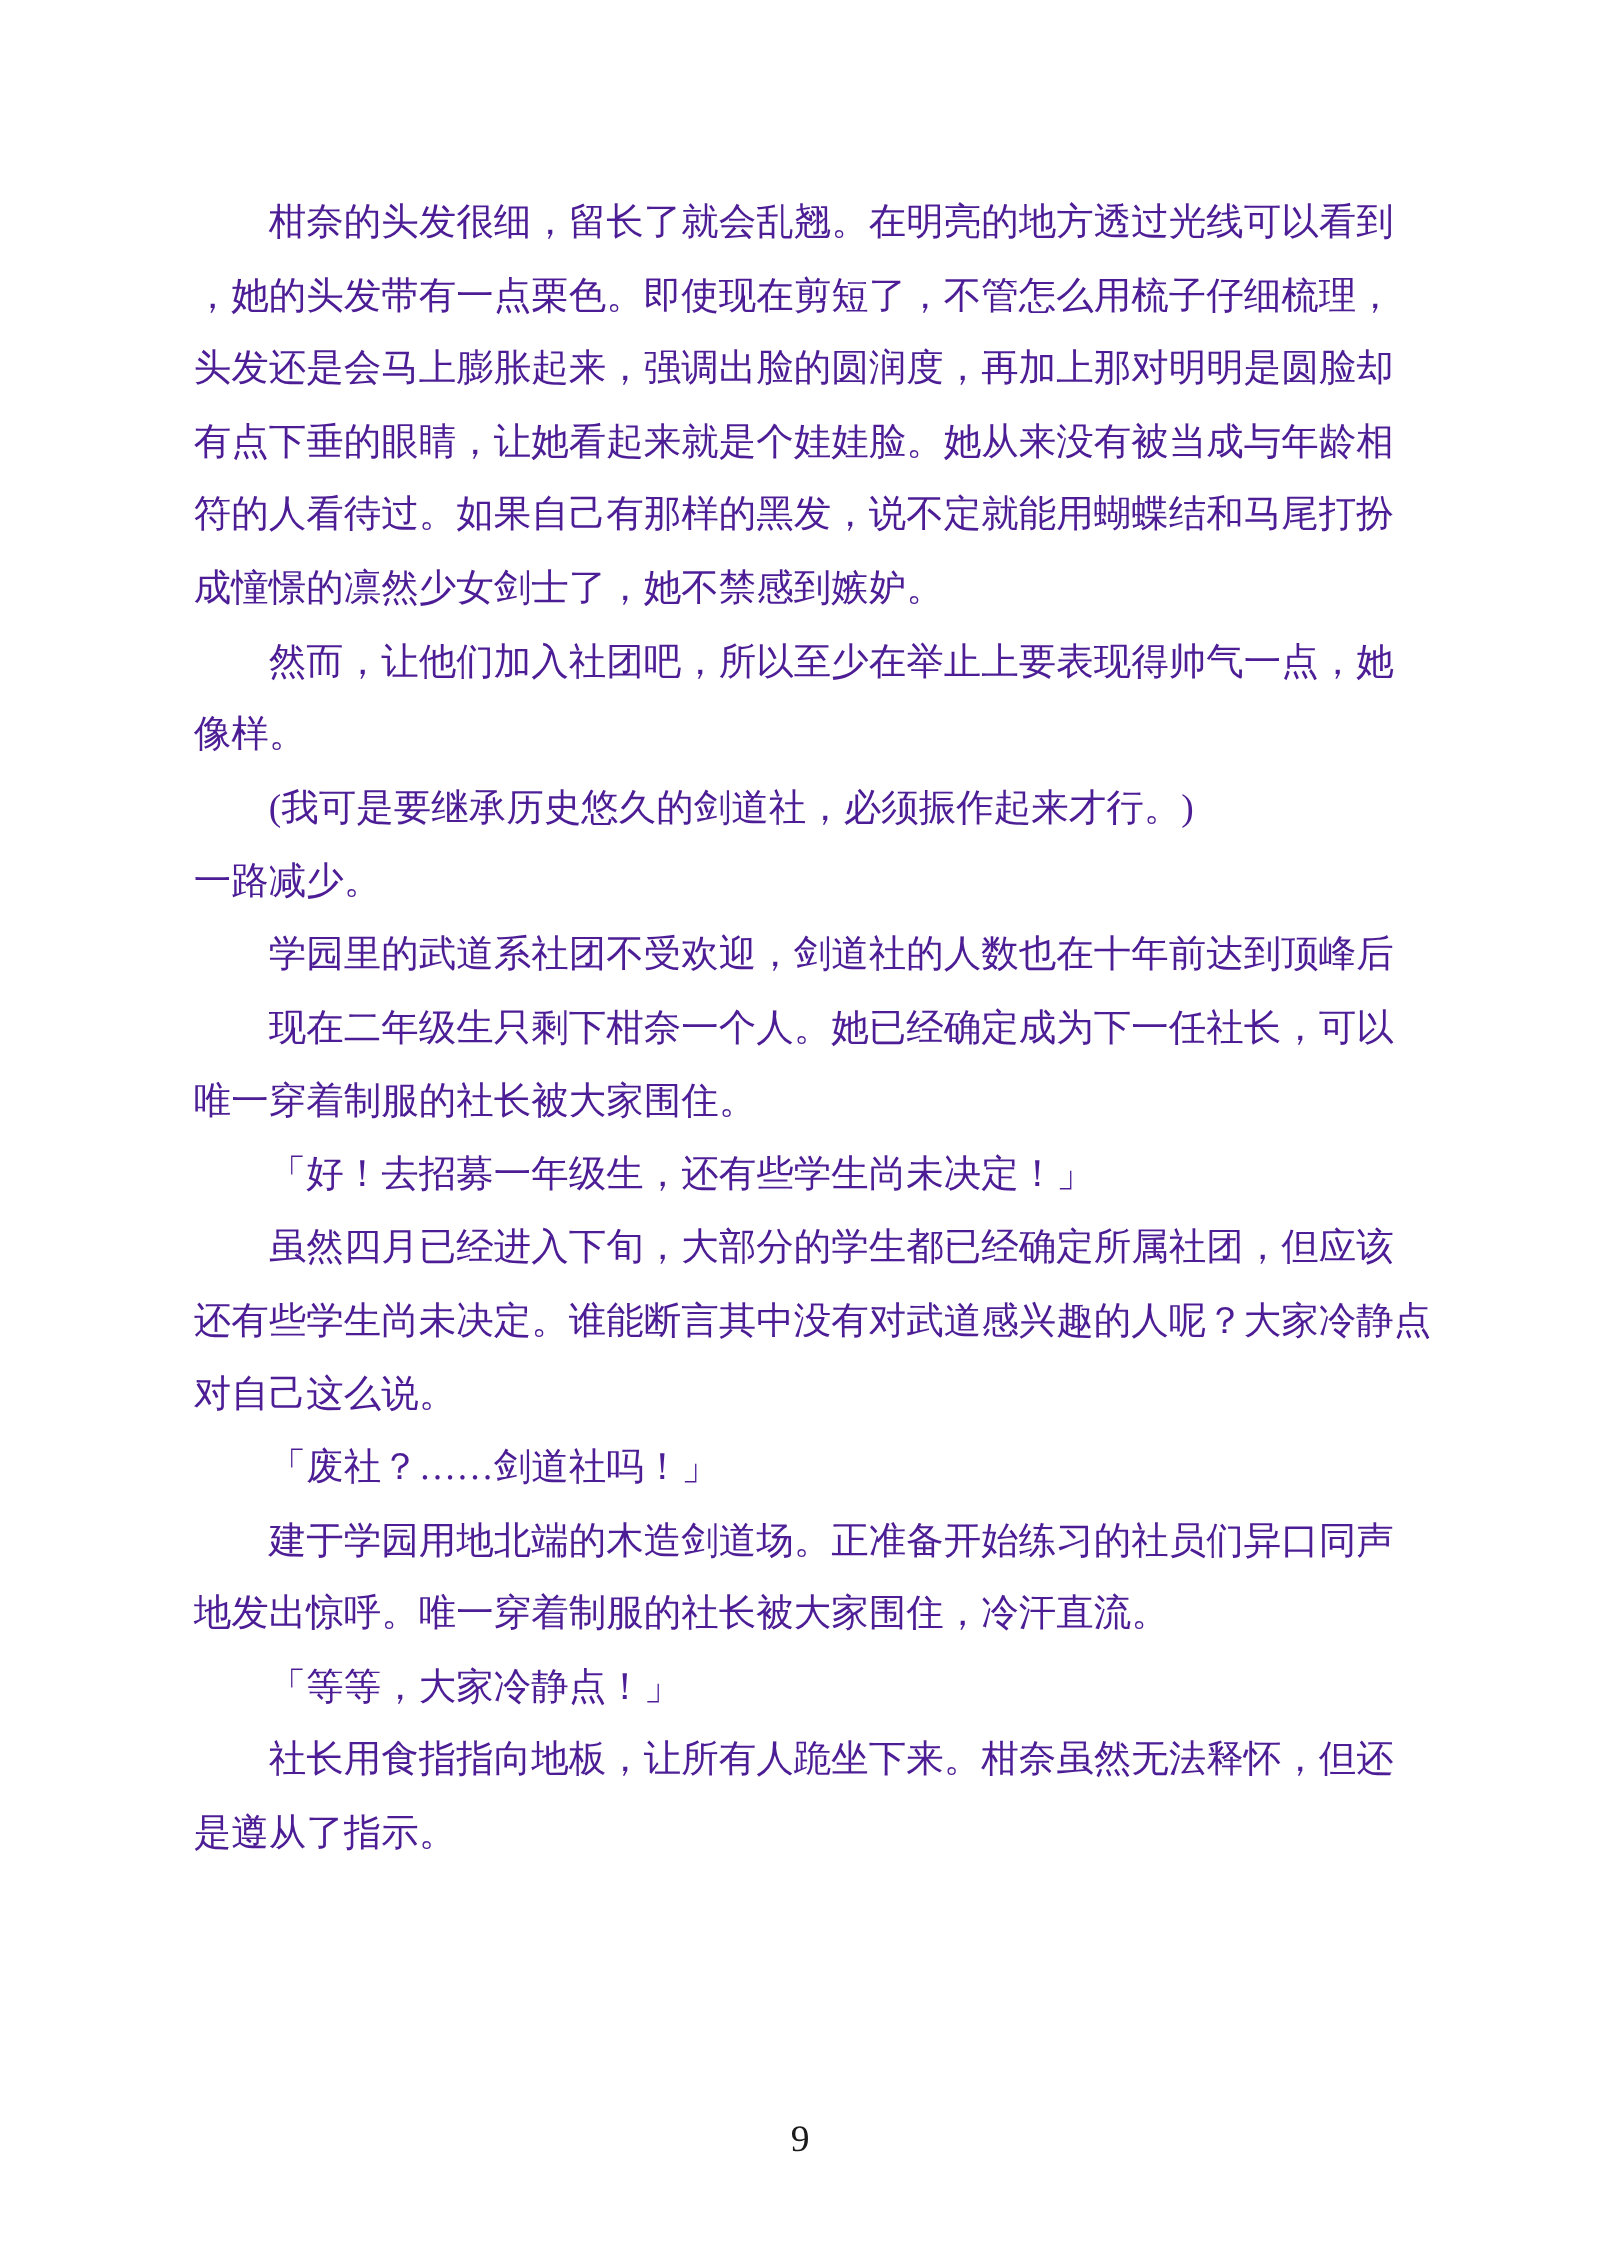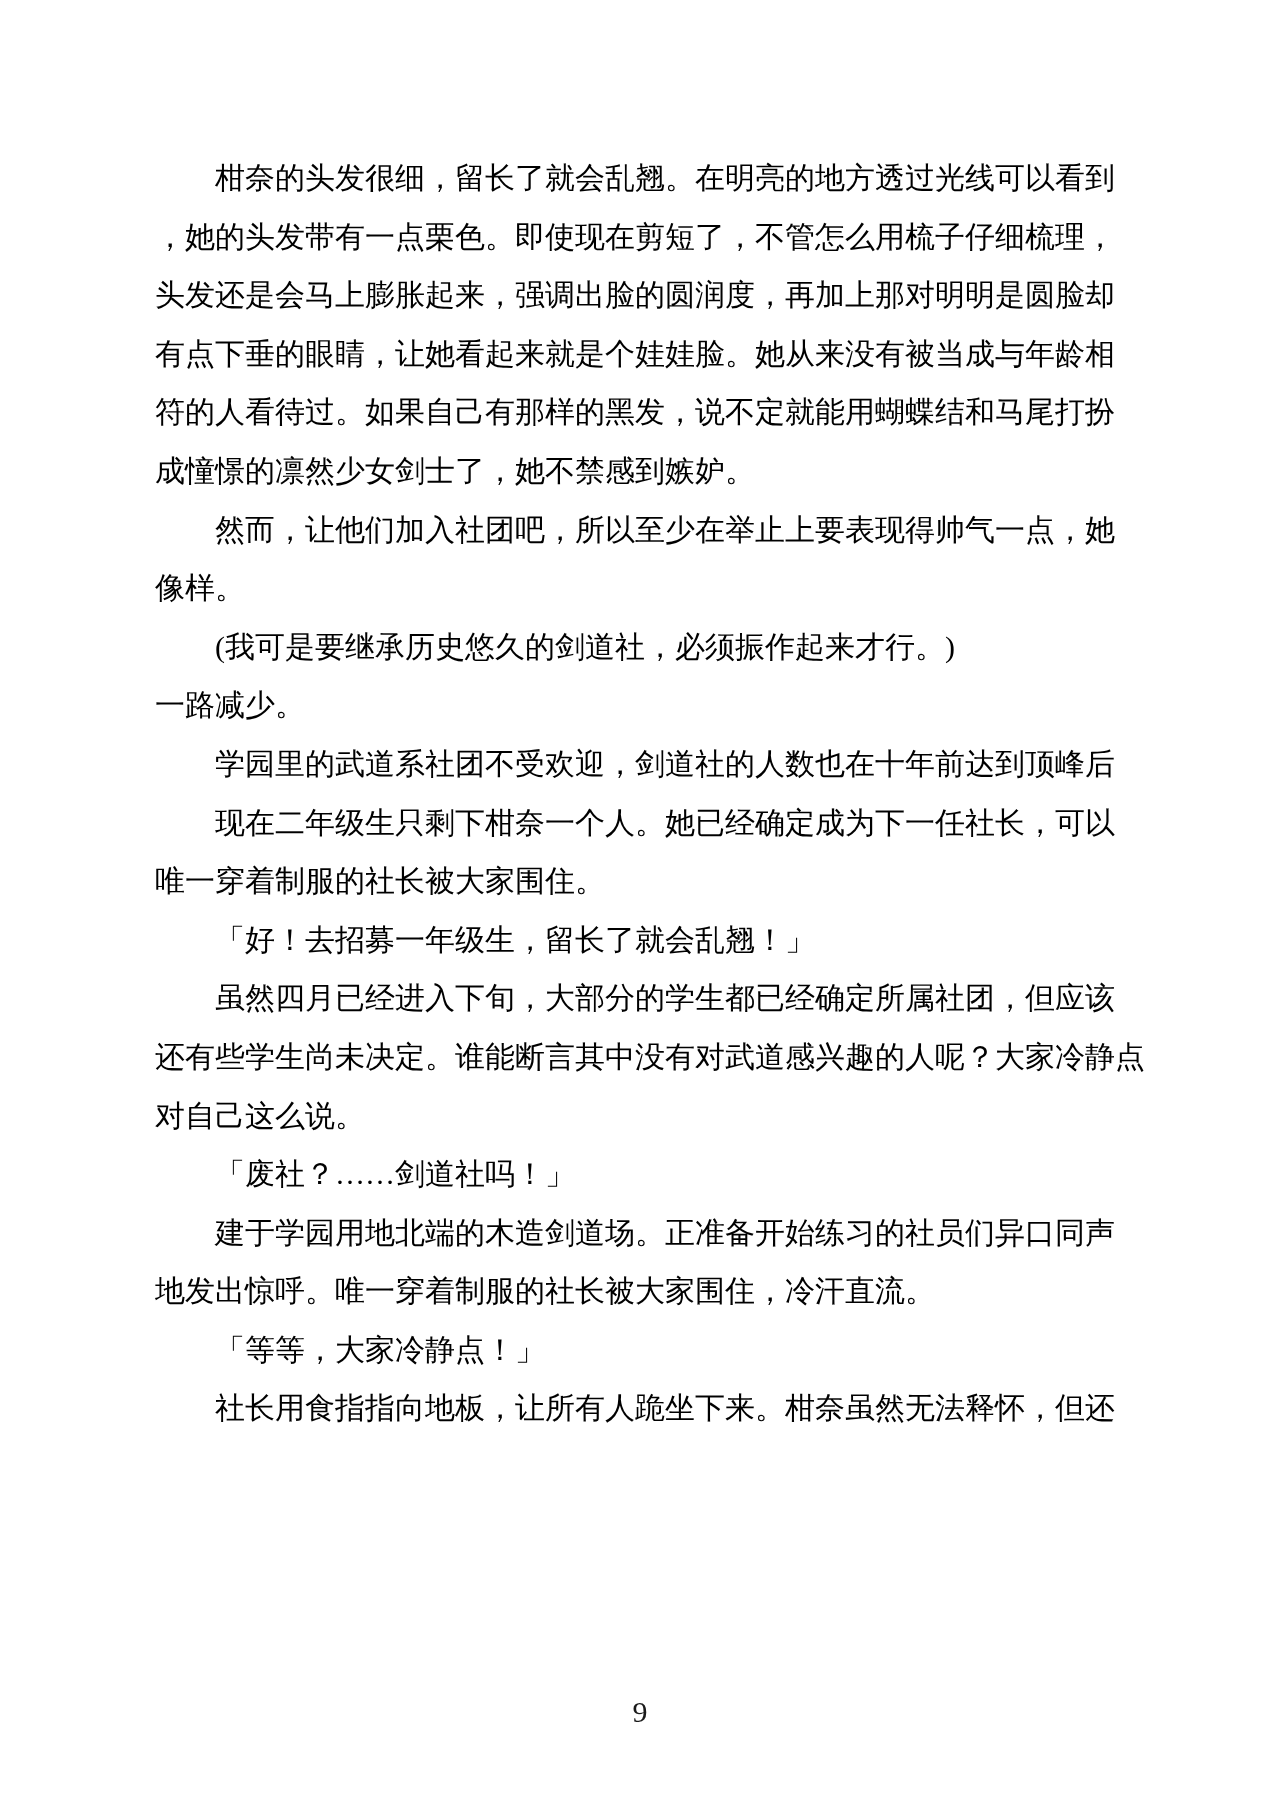--- a/index.html
+++ b/index.html
@@ -15,21 +15,21 @@
     overflow: hidden;
     font-family: "Liberation Serif", "DejaVu Serif", serif;
   }
   .body-text {
     position: absolute;
     left: 155px;
     top: 149px;
     width: 975px;
     font-size: 30px;
     line-height: 58.6px;
-    color: #000000;
+    color: #4c1d95;
     text-align: left;
   }
   .text-line {
     white-space: pre;
     letter-spacing: 0;
   }
   .text-line.indent {
     text-indent: 2em;
   }
   .page-number {
@@ -54,24 +54,25 @@
       <div class="text-line">有点下垂的眼睛，让她看起来就是个娃娃脸。她从来没有被当成与年龄相</div>
       <div class="text-line">符的人看待过。如果自己有那样的黑发，说不定就能用蝴蝶结和马尾打扮</div>
       <div class="text-line">成憧憬的凛然少女剑士了，她不禁感到嫉妒。</div>
       <div class="text-line indent">然而，让他们加入社团吧，所以至少在举止上要表现得帅气一点，她</div>
       <div class="text-line">像样。</div>
       <div class="text-line indent">(我可是要继承历史悠久的剑道社，必须振作起来才行。)</div>
       <div class="text-line">一路减少。</div>
       <div class="text-line indent">学园里的武道系社团不受欢迎，剑道社的人数也在十年前达到顶峰后</div>
       <div class="text-line indent">现在二年级生只剩下柑奈一个人。她已经确定成为下一任社长，可以</div>
       <div class="text-line">唯一穿着制服的社长被大家围住。</div>
-      <div class="text-line indent">「好！去招募一年级生，留长了就会乱翘！」</div>
+      <div class="text-line indent">「好！去招募一年级生，还有些学生尚未决定！」</div>
       <div class="text-line indent">虽然四月已经进入下旬，大部分的学生都已经确定所属社团，但应该</div>
       <div class="text-line">还有些学生尚未决定。谁能断言其中没有对武道感兴趣的人呢？大家冷静点</div>
       <div class="text-line">对自己这么说。</div>
       <div class="text-line indent">「废社？……剑道社吗！」</div>
       <div class="text-line indent">建于学园用地北端的木造剑道场。正准备开始练习的社员们异口同声</div>
       <div class="text-line">地发出惊呼。唯一穿着制服的社长被大家围住，冷汗直流。</div>
       <div class="text-line indent">「等等，大家冷静点！」</div>
       <div class="text-line indent">社长用食指指向地板，让所有人跪坐下来。柑奈虽然无法释怀，但还</div>
+      <div class="text-line">是遵从了指示。</div>
     </div>
   <div class="page-number">9</div>
 </div>
 
 </body></html>

